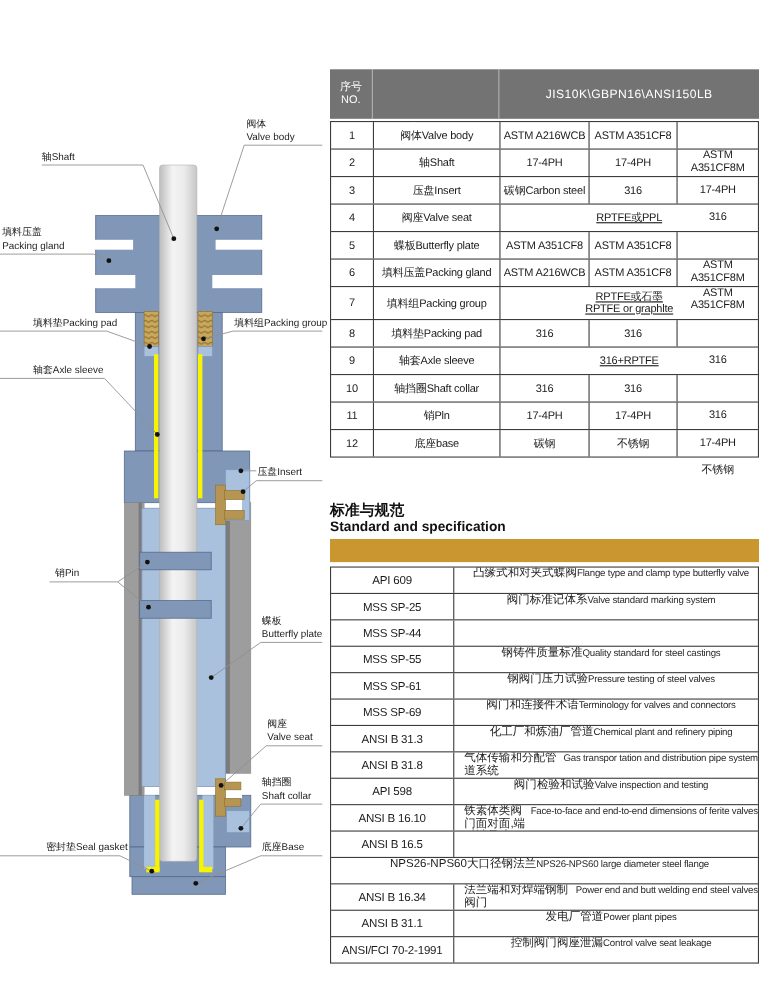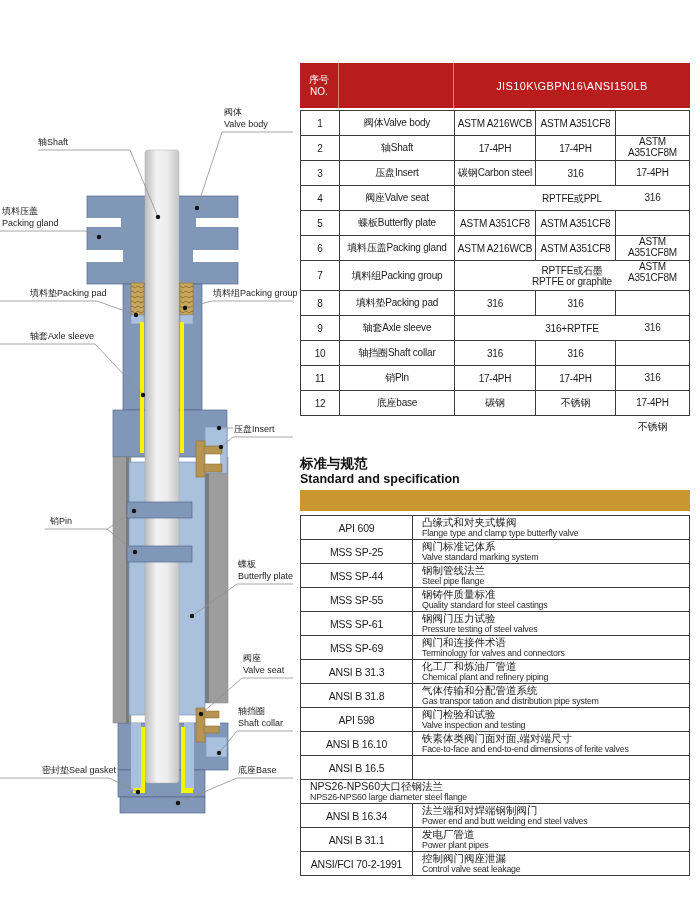--- a/index.html
+++ b/index.html
@@ -19,50 +19,50 @@
   .lbl-insert{left:234px;top:423px;}
   .lbl-pin{left:50px;top:515px;}
   .lbl-butterfly-plate{left:238px;top:558px;}
   .lbl-valve-seat{left:243px;top:652px;}
   .lbl-shaft-collar{left:238px;top:705px;}
   .lbl-seal-gasket{left:42px;top:764px;}
   .lbl-base{left:238px;top:764px;}
 
   
   .parts{position:absolute;left:300px;top:63px;width:390px;}
-  .pt-head{display:flex;height:45px;background:#b91c1c;color:#fff;}
+  .pt-head{display:flex;height:45px;background:#737373;color:#fff;}
   .pth{display:flex;flex-direction:column;align-items:center;justify-content:center;
        box-sizing:border-box;font-size:10px;line-height:12px;}
   .pth-no{width:39px;border-right:1px solid rgba(255,255,255,.45);}
   .pth-name{width:115px;border-right:1px solid rgba(255,255,255,.45);gap:48px;}
   .pth-spec{flex:1;font-size:11px;letter-spacing:.4px;}
   .pt-body{border:1px solid #3c3c3c;margin-top:2px;}
   .prow{display:flex;height:24px;}
   .prow:not(:last-child){border-bottom:1px solid #3c3c3c;}
   .prow.tall{height:29px;}
   .pc{box-sizing:border-box;display:flex;align-items:center;justify-content:center;
       text-align:center;border-right:1px solid #3c3c3c;font-size:10px;letter-spacing:-.2px;}
   .c-no{width:39px;}
   .c-name{width:115px;font-size:10px;}
   .c-m1{width:81px;}
   .c-m2{width:80px;}
   .c-m3{flex:1;border-right:none;margin-top:36px;}
-  .c-span{flex:1;border-right:none;flex-direction:column;line-height:11px;}
+  .c-span{flex:1;border-right:none;flex-direction:column;line-height:11px;text-decoration:underline;}
 
   
   .std-head{position:absolute;left:300px;top:456px;font-weight:bold;color:#111;}
   .std-head .zh{font-size:13.5px;line-height:16px;}
   .std-head .en{font-size:12.5px;line-height:15px;}
   .gold-bar{position:absolute;left:300px;top:490px;width:390px;height:21px;background:#C9962F;}
   .std-table{position:absolute;left:300px;top:515px;width:390px;border:1px solid #3c3c3c;box-sizing:border-box;}
   .srow{display:flex;height:23px;}
   .srow:not(:last-child){border-bottom:1px solid #3c3c3c;}
   .scode{box-sizing:border-box;width:112px;border-right:1px solid #3c3c3c;display:flex;
          align-items:center;justify-content:center;font-size:10.5px;letter-spacing:-.2px;}
-  .sdesc{flex:1;display:flex;flex-direction:column;justify-content:center;padding-left:9px;overflow:hidden;}
+  .sdesc{flex:1;display:flex;flex-direction:row;justify-content:center;padding-left:9px;overflow:hidden;}
   .szh{font-size:10.5px;line-height:11.5px;color:#1b1b1b;}
   .sen{font-size:8.8px;line-height:10px;color:#2a2a2a;letter-spacing:-.2px;white-space:nowrap;}
 </style>
 </head>
 <body>
 
 <div class="page">
 
   <div class="diagram">
     <svg class="art" width="298" height="897" viewBox="0 0 298 897">
@@ -351,24 +351,20 @@
         </div>
         <div class="srow">
           <div class="scode">MSS SP-25</div>
           <div class="sdesc">
             <div class="szh">阀门标准记体系</div>
             <div class="sen">Valve standard marking system</div>
           </div>
         </div>
         <div class="srow">
           <div class="scode">MSS SP-44</div>
-          <div class="sdesc">
-            <div class="szh">钢制管线法兰</div>
-            <div class="sen">Steel pipe flange</div>
-          </div>
         </div>
         <div class="srow">
           <div class="scode">MSS SP-55</div>
           <div class="sdesc">
             <div class="szh">钢铸件质量标准</div>
             <div class="sen">Quality standard for steel castings</div>
           </div>
         </div>
         <div class="srow">
           <div class="scode">MSS SP-61</div>

